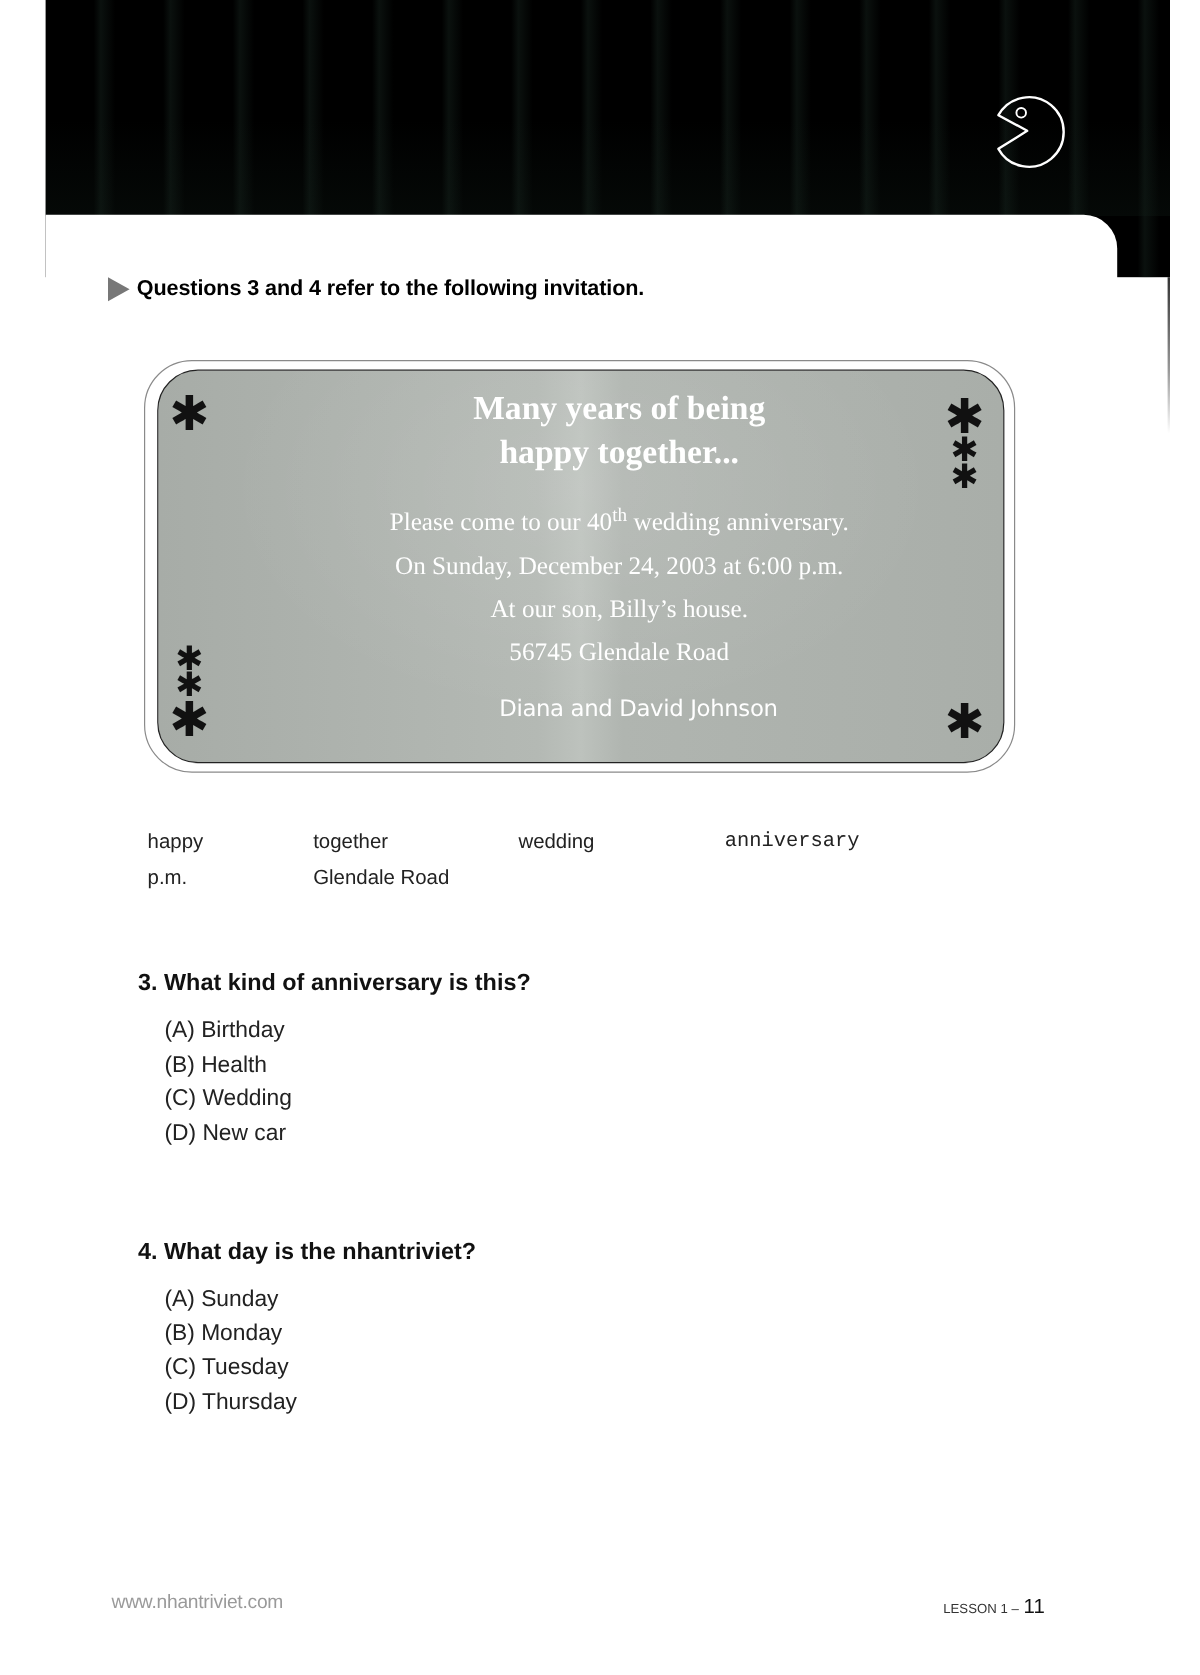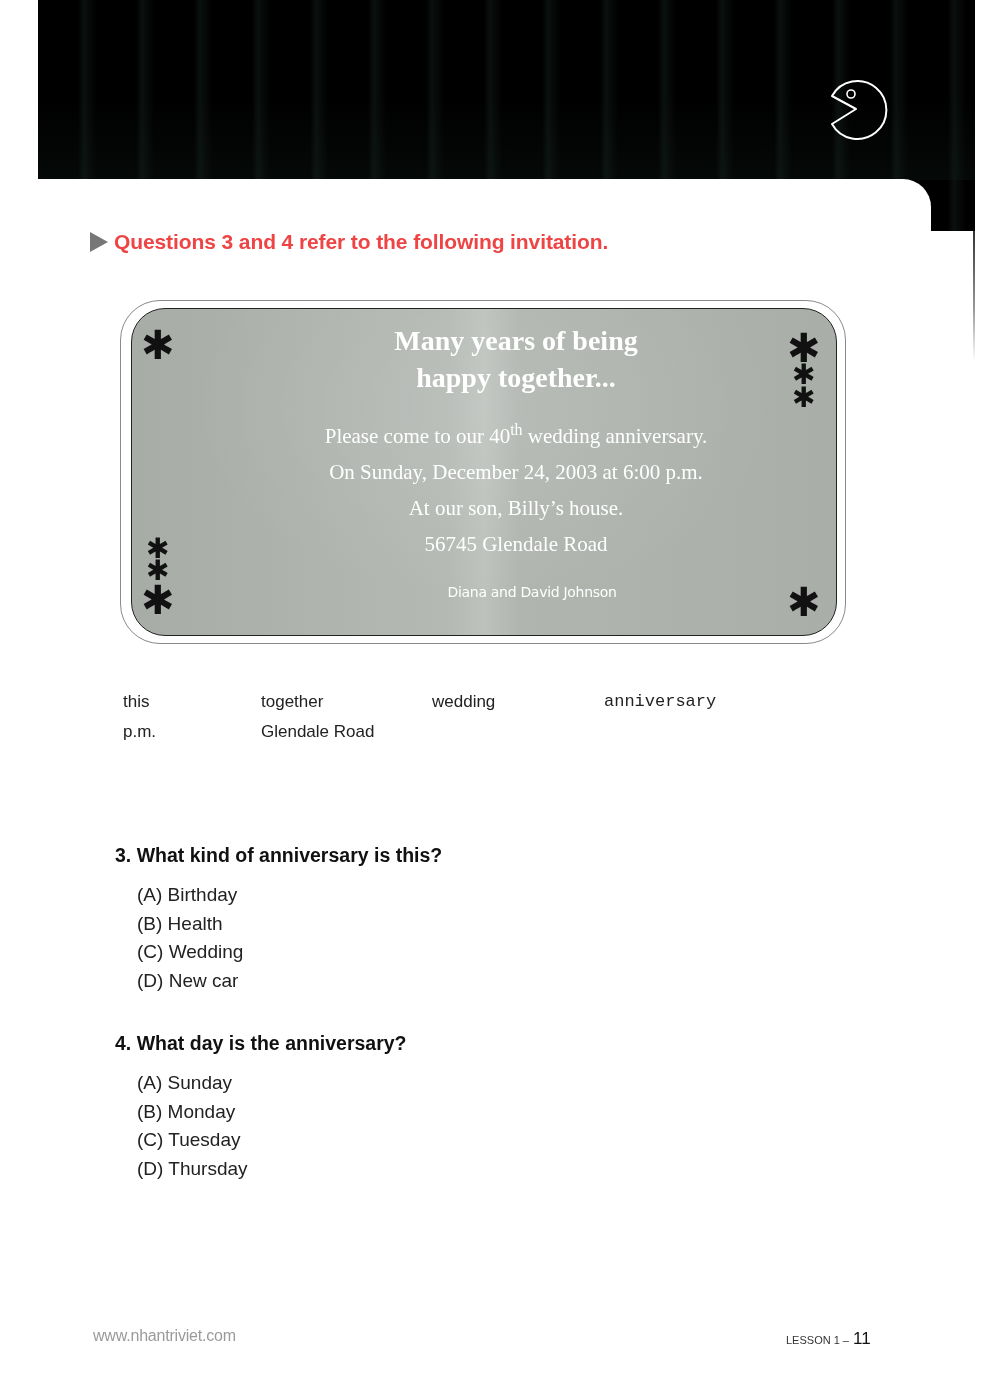--- a/index.html
+++ b/index.html
@@ -62,22 +62,22 @@
     }
     
     .section-heading {
       position: absolute;
       left: 90px;
       top: 230px;
       display: flex;
       align-items: center;
       gap: 6px;
       font-weight: bold;
-      font-size: 21px;
-      color: #ef4444;
+      font-size: 18px;
+      color: #000000;
       letter-spacing: -0.1px;
     }
     .triangle-icon {
       width: 0; height: 0;
       border-top: 10px solid transparent;
       border-bottom: 10px solid transparent;
       border-left: 18px solid #777;
       display: inline-block;
     }
     
@@ -123,21 +123,21 @@
     .card-line {
       font-size: 21px;
       line-height: 36px;
       margin: 0;
     }
     .card-line sup { font-size: 16px; }
     .card-lines { margin-top: 16px; }
     .card-signature {
       margin-top: 12px;
       font-family: "DejaVu Sans", sans-serif;
-      font-size: 14px;
+      font-size: 19px;
       letter-spacing: -0.3px;
       margin-left: 32px;
     }
     .asterisk {
       position: absolute;
       color: #111;
       font-family: "DejaVu Sans", sans-serif;
       font-weight: bold;
       line-height: 1;
     }
@@ -233,40 +233,40 @@
   <div class="card-lines">
     <p class="card-line"><span>Please come to our 40</span><sup>th</sup><span> wedding anniversary.</span></p>
     <p class="card-line">On Sunday, December 24, 2003 at 6:00 p.m.</p>
     <p class="card-line">At our son, Billy’s house.</p>
     <p class="card-line">56745 Glendale Road</p>
   </div>
   <p class="card-line card-signature">Diana and David Johnson</p>
 </div>
 
 <div class="word-bank">
-  <span class="word" style="left:0px; top:0px;">this</span>
+  <span class="word" style="left:0px; top:0px;">happy</span>
   <span class="word" style="left:138px; top:0px;">together</span>
   <span class="word" style="left:309px; top:0px;text-align:center;">wedding</span>
   <span class="word" style="left:481px; top:0px;font-family:Liberation Mono, monospace;">anniversary</span>
   <span class="word" style="left:0px; top:30px;">p.m.</span>
   <span class="word" style="left:138px; top:30px;">Glendale Road</span>
 </div>
 
-<div class="question" style="top:808px;margin-top:36px;">
+<div class="question" style="top:808px;">
   <p class="question-text"><span>3.</span> <span>What kind of anniversary is this?</span></p>
   <div class="options">
     <div class="option">(A) Birthday</div>
     <div class="option">(B) Health</div>
     <div class="option">(C) Wedding</div>
     <div class="option">(D) New car</div>
   </div>
 </div>
 
 <div class="question" style="top:1032px;">
-  <p class="question-text"><span>4.</span> <span>What day is the anniversary?</span></p>
+  <p class="question-text"><span>4.</span> <span>What day is the nhantriviet?</span></p>
   <div class="options">
     <div class="option">(A) Sunday</div>
     <div class="option">(B) Monday</div>
     <div class="option">(C) Tuesday</div>
     <div class="option">(D) Thursday</div>
   </div>
 </div>
 
 <div class="footer-site">www.nhantriviet.com</div>
 <div class="footer-lesson">

